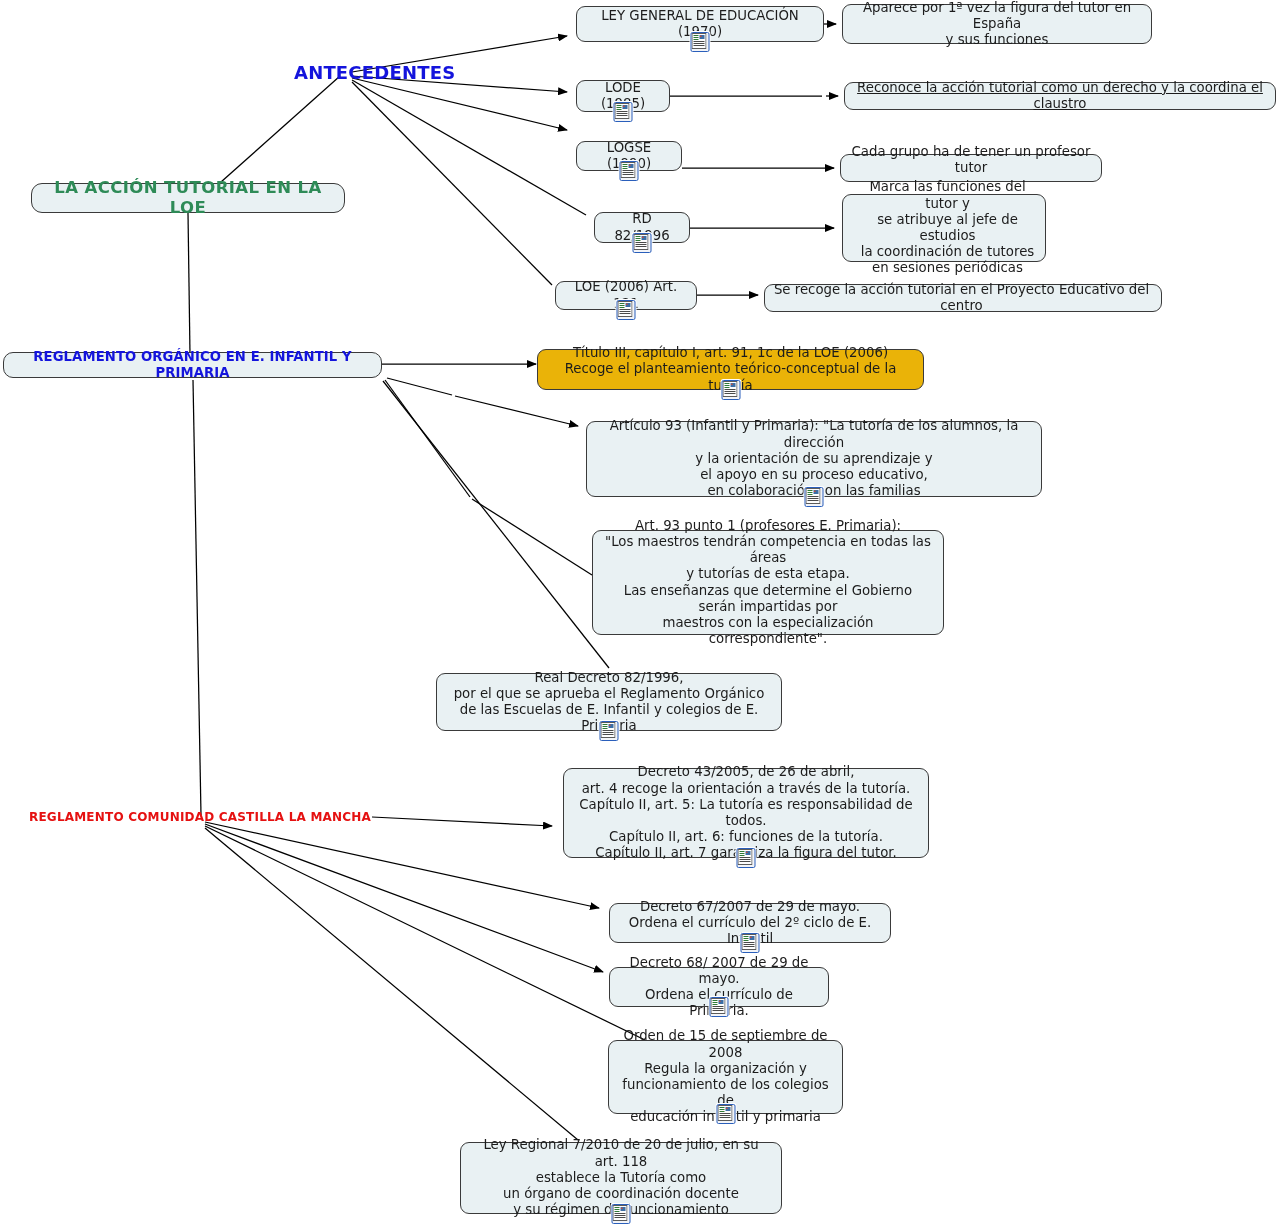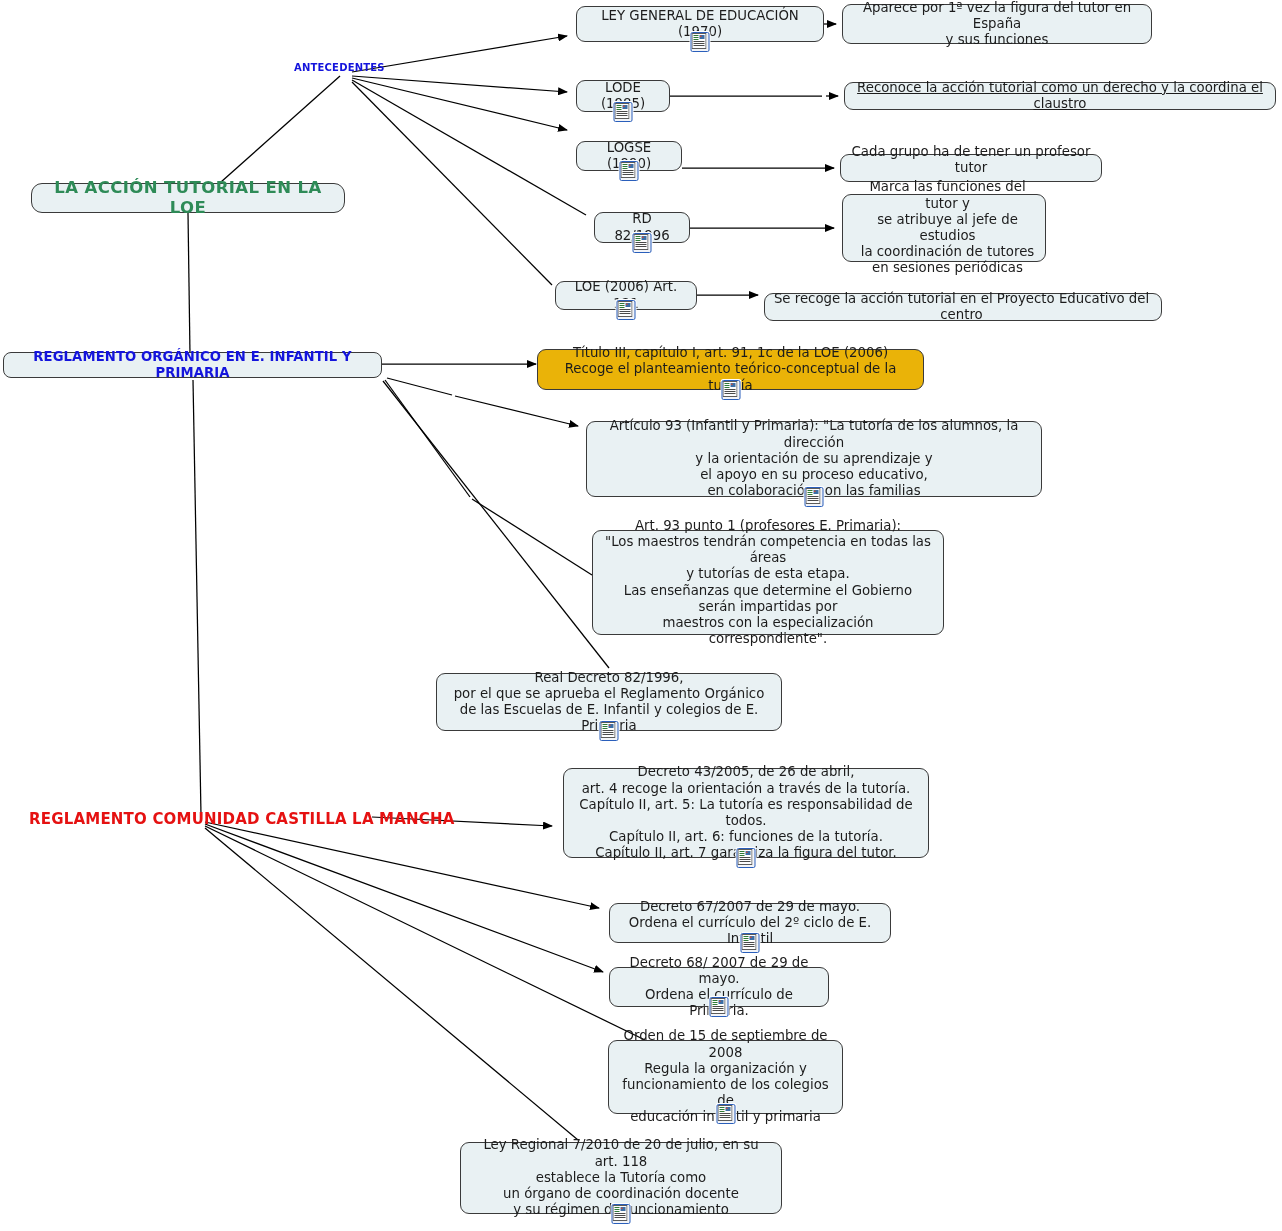--- a/index.html
+++ b/index.html
@@ -31,22 +31,22 @@
   }
 
   .title-node{
     font-weight:bold;font-size:16.5px;color:#2e8b57;letter-spacing:.4px;
     border-radius:11px;
   }
   .blue-box{
     font-weight:bold;font-size:13.2px;color:#1414dc;letter-spacing:.1px;
     white-space:nowrap;border-radius:8px;
   }
-  .blue-bare{color:#1414dc;font-size:10px;}
-  .red-bare{color:#e51111;font-size:15px;}
+  .blue-bare{color:#1414dc;font-size:18px;}
+  .red-bare{color:#e51111;font-size:12px;}
 
   
   .doc-badge{
     position:absolute;left:50%;transform:translateX(-50%);
     bottom:-11px;width:17px;height:18px;
     border:1px solid #2a5fbb;border-radius:2px;
     background:#f2f4f8;
     box-shadow:0 0 0 1px #ffffff;
     overflow:hidden;
   }
@@ -99,21 +99,21 @@
   </svg>
 
   <div class="node title-node" style="left:31px;top:183px;width:314px;height:30px;justify-content:flex-end;">
     <span class="txt">LA ACCIÓN TUTORIAL EN LA LOE</span>
   </div>
 
   <div class="bare blue-bare" style="left:294px;top:62px;">
     <span class="txt">ANTECEDENTES</span>
   </div>
 
-  <div class="node blue-box" style="left:3px;top:352px;width:379px;height:26px;">
+  <div class="node blue-box" style="left:3px;top:352px;width:379px;height:26px;border-radius:10px;">
     <span class="txt">REGLAMENTO ORGÁNICO EN E. INFANTIL Y PRIMARIA</span>
   </div>
 
   <div class="bare red-bare" style="left:29px;top:810px;">
     <span class="txt">REGLAMENTO COMUNIDAD CASTILLA LA MANCHA</span>
   </div>
 
   <div class="node" style="left:576px;top:6px;width:248px;height:36px;">
     <span class="txt">LEY GENERAL DE EDUCACIÓN (1970)</span>
     <span class="doc-badge">
@@ -232,21 +232,21 @@
           </g>
         <g fill="#4a4a4a">
             <rect x="2" y="8" width="11" height="1"></rect>
             <rect x="2" y="10" width="11" height="1"></rect>
             <rect x="2" y="12" width="11" height="1"></rect>
           </g>
       </svg>
     </span>
   </div>
 
-  <div class="node" style="left:764px;top:293px;width:398px;height:28px;padding-left:6px;">
+  <div class="node" style="left:764px;top:284px;width:398px;height:28px;padding-left:6px;">
     <span class="txt">Se recoge la acción tutorial en el Proyecto Educativo del centro</span>
   </div>
 
   <div class="node white" style="left:537px;top:349px;width:387px;height:41px;">
     <span class="txt">Título III, capítulo I, art. 91, 1c de la LOE (2006)
 Recoge el planteamiento teórico-conceptual de la tutoría</span>
     <span class="doc-badge">
       <svg width="15" height="16" viewBox="0 0 15 16">
         <rect x="0.5" y="0.5" width="14" height="15" fill="#fdfdfd" stroke="#5b5b5b" stroke-width="1"></rect>
         <rect x="8" y="2" width="5" height="4" fill="#3c6ea5"></rect>

